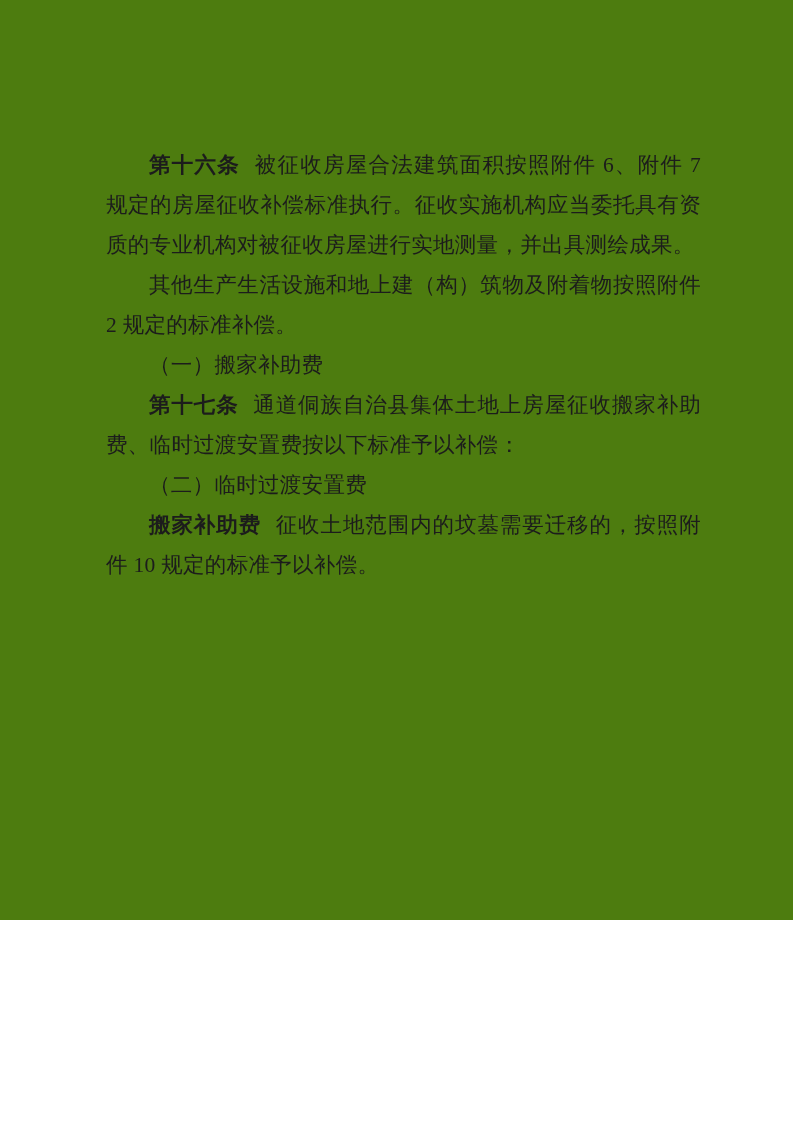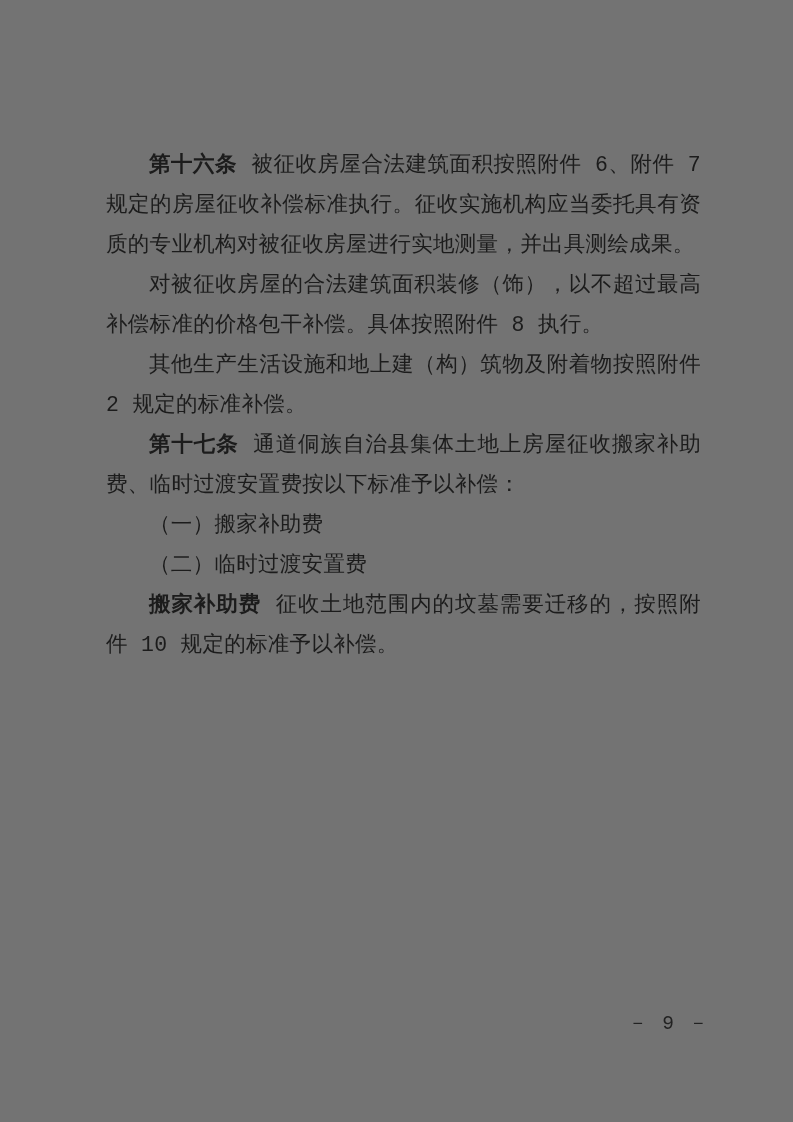--- a/index.html
+++ b/index.html
@@ -3,24 +3,24 @@
 <meta charset="utf-8">
 <style>
   html, body {
     margin: 0;
     padding: 0;
     background: #ffffff;
   }
   .page {
     position: relative;
     width: 793px;
-    height: 1122px;
-    background: #737373;
+    height: 920px;
+    background: #4d7c0f;
     overflow: hidden;
-    font-family: Liberation Mono, monospace;
+    font-family: Liberation Serif, serif;
     color: #1c1c1c;
   }
   .content {
     position: absolute;
     left: 106px;
     top: 145px;
     width: 595px;
     font-size: 21.5px;
     line-height: 40px;
     text-align: justify;
@@ -51,27 +51,26 @@
   }
 </style>
 </head>
 <body>
 
 <div class="page">
   <div class="content">
 
     <p class="para"><span class="article-label">第十六条</span><span>被征收房屋合法建筑面积按照附件 6、附件 7 规定的房屋征收补偿标准执行。征收实施机构应当委托具有资质的专业机构对被征收房屋进行实地测量，并出具测绘成果。</span></p>
 
-    <p class="para"><span>对被征收房屋的合法建筑面积装修（饰），以不超过最高补偿标准的价格包干补偿。具体按照附件 8 执行。</span></p>
 
     <p class="para"><span>其他生产生活设施和地上建（构）筑物及附着物按照附件 2 规定的标准补偿。</span></p>
 
+    <p class="para"><span>（一）搬家补助费</span></p>
+
     <p class="para"><span class="article-label">第十七条</span><span>通道侗族自治县集体土地上房屋征收搬家补助费、临时过渡安置费按以下标准予以补偿：</span></p>
-
-    <p class="para"><span>（一）搬家补助费</span></p>
 
 
     <p class="para"><span>（二）临时过渡安置费</span></p>
 
 
     <p class="para"><span class="article-label">搬家补助费</span><span>征收土地范围内的坟墓需要迁移的，按照附件 10 规定的标准予以补偿。</span></p>
 
   </div>
 
   <div class="footer">

